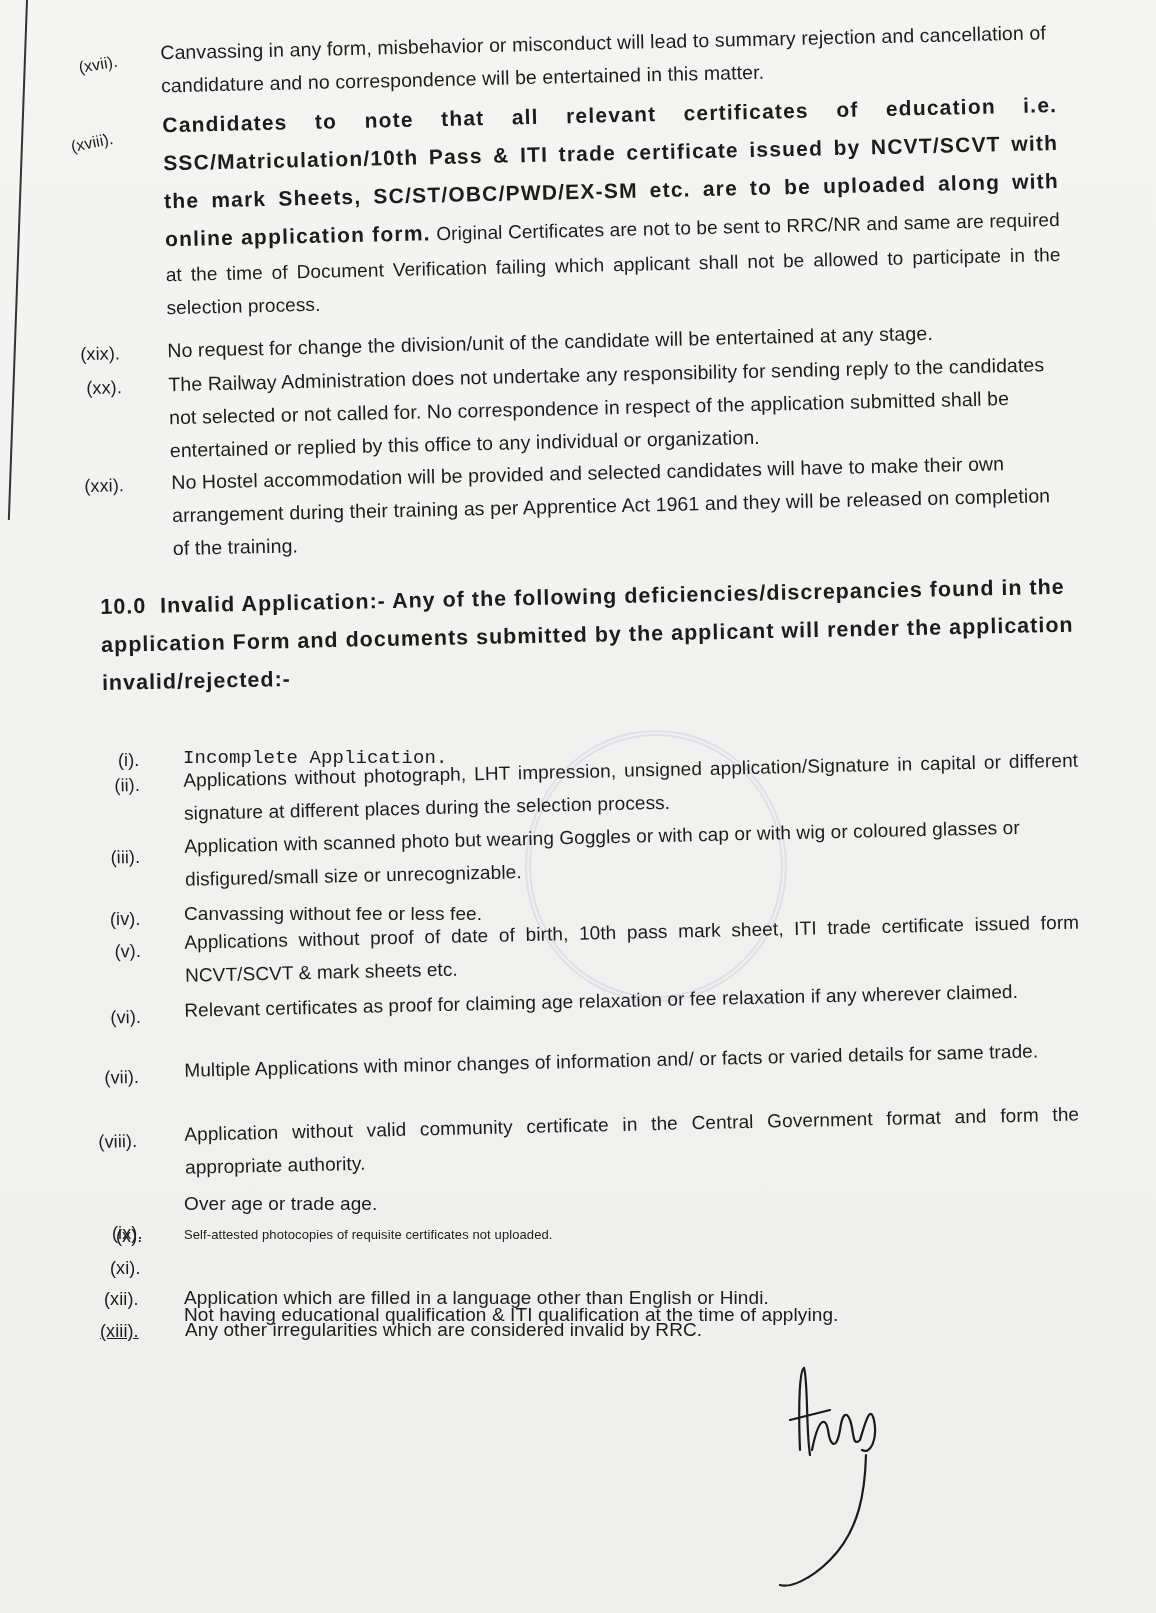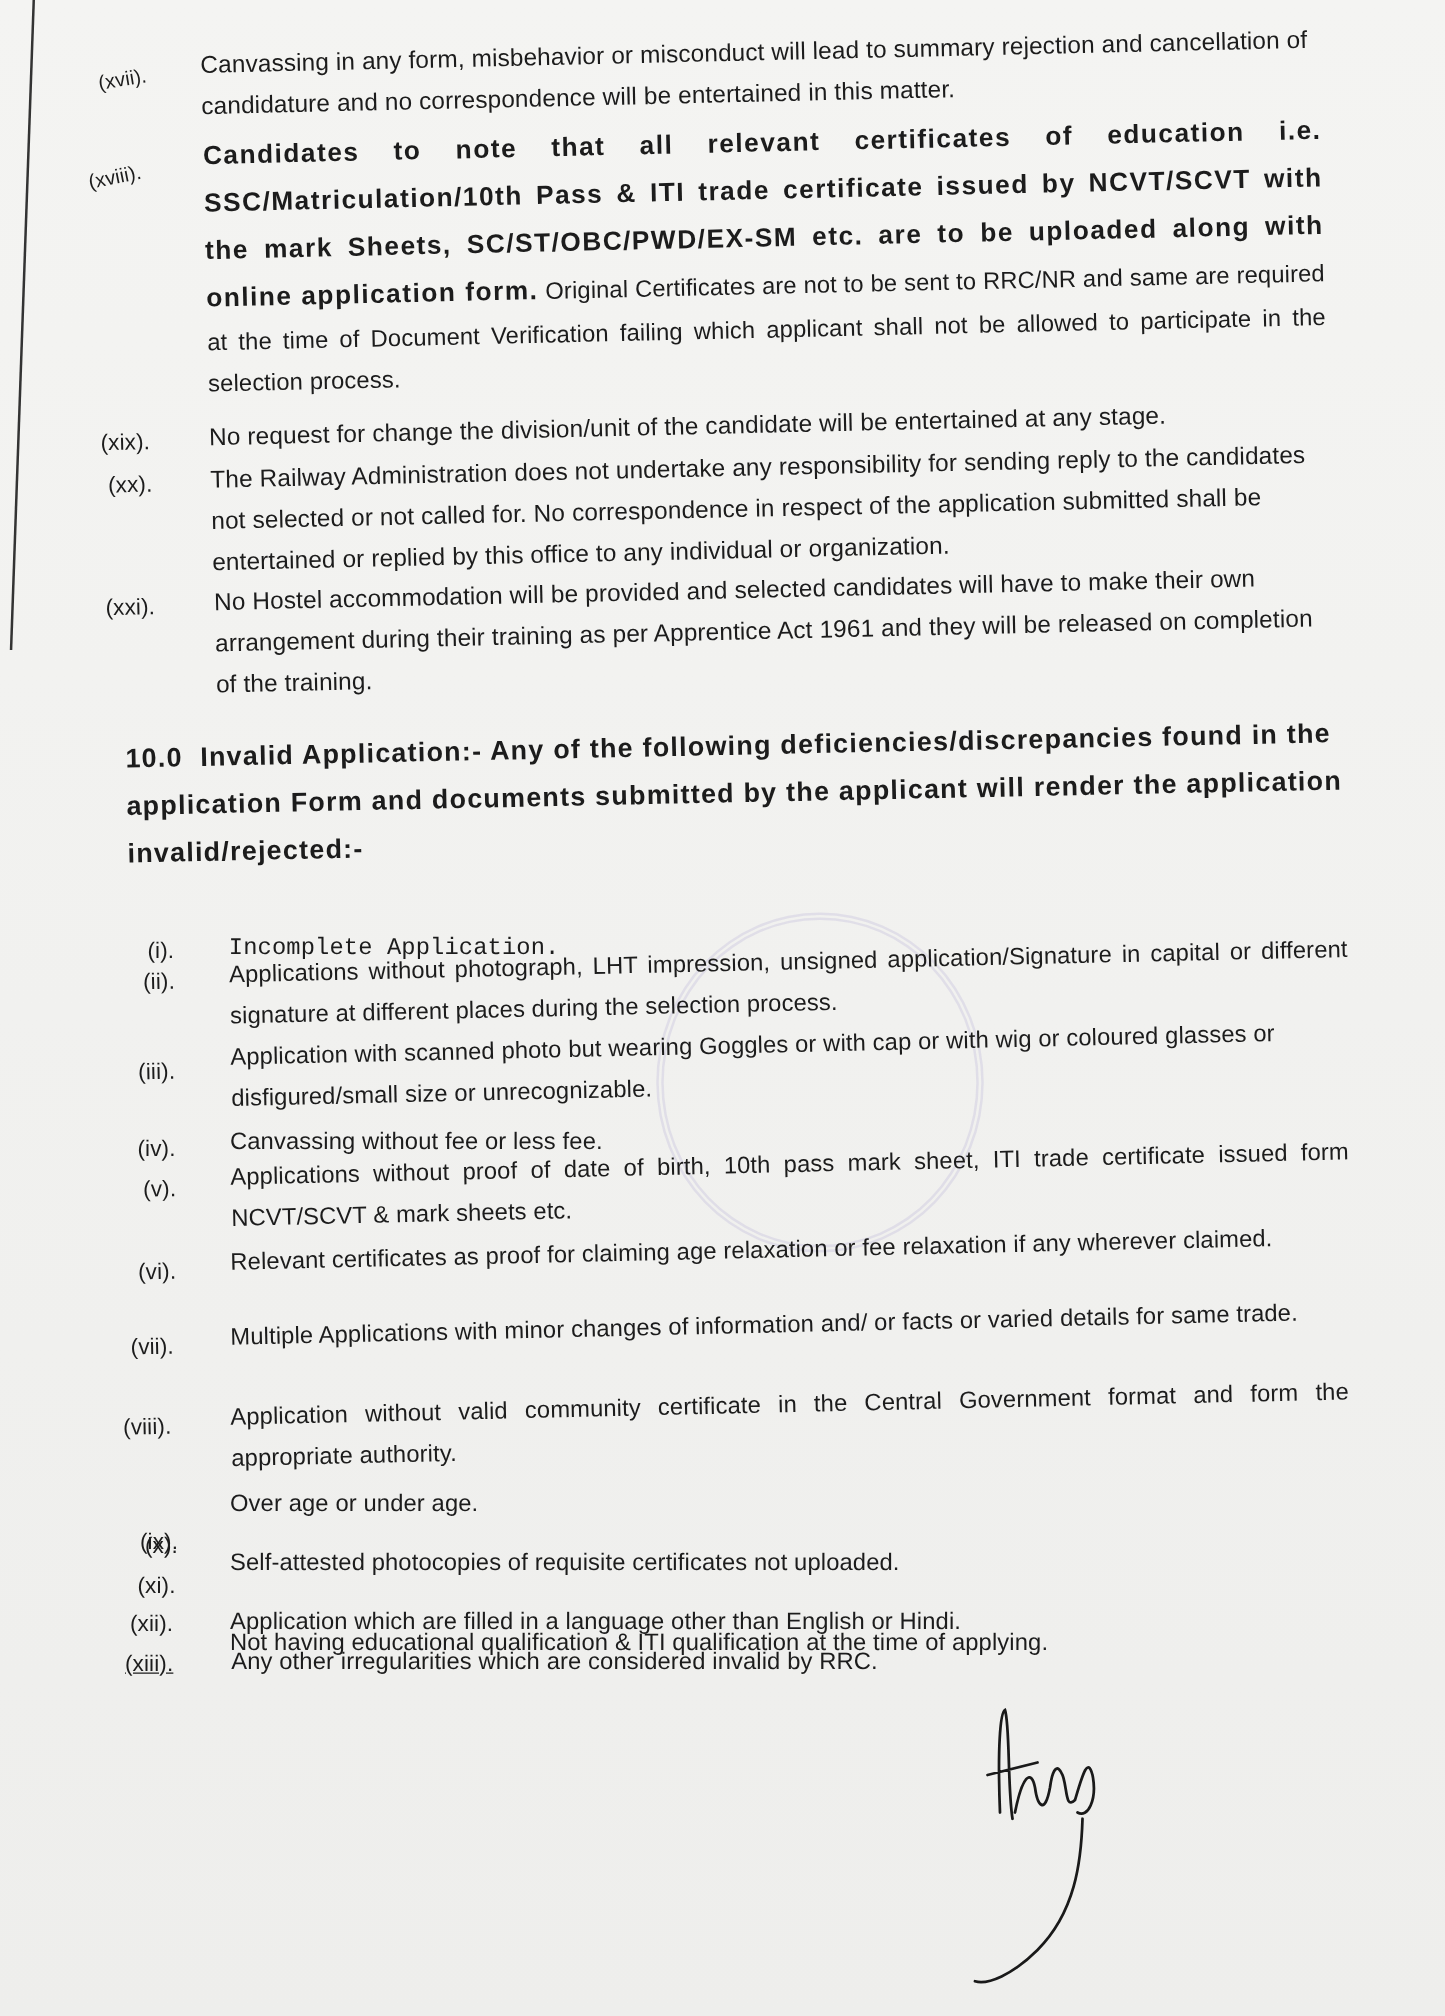--- a/index.html
+++ b/index.html
@@ -99,25 +99,25 @@
   <div class="item rot" style="left:0;top:1058px;width:1156px;">
     <span class="num" style="left:104px;top:6px;">(vii).</span>
     <span class="txt" style="left:184px;top:0;width:895px;font-size:19px;">Multiple Applications with minor changes of information and/ or facts or varied details for same trade.</span>
   </div>
   <div class="item rot" style="left:0;top:1122px;width:1156px;">
     <span class="num" style="left:98px;top:6px;">(viii).</span>
     <span class="txt" style="left:184px;top:0;width:895px;text-align:justify;font-size:19px;">Application without valid community certificate in the Central Government format and form the appropriate authority.</span>
   </div>
   <div class="item" style="left:0;top:1187px;width:1156px;">
     <span class="num" style="left:112px;top:2px;margin-top:28px;">(ix).</span>
-    <span class="txt" style="left:184px;top:0;width:895px;font-size:19px;">Over age or under age.</span>
+    <span class="txt" style="left:184px;top:0;width:895px;font-size:19px;">Over age or trade age.</span>
   </div>
   <div class="item" style="left:0;top:1218px;width:1156px;">
     <span class="num" style="left:116px;top:2px;">(x).</span>
-    <span class="txt" style="left:184px;top:16px;width:895px;font-size:19px;">Self-attested photocopies of requisite certificates not uploaded.</span>
+    <span class="txt" style="left:184px;top:0;width:895px;font-size:13px;">Self-attested photocopies of requisite certificates not uploaded.</span>
   </div>
   <div class="item" style="left:0;top:1250px;width:1156px;">
     <span class="num" style="left:110px;top:2px;">(xi).</span>
     <span class="txt" style="left:184px;top:0;width:895px;font-size:19px;margin-top:48px;">Not having educational qualification &amp; ITI qualification at the time of applying.</span>
   </div>
   <div class="item" style="left:0;top:1281px;width:1156px;">
     <span class="num" style="left:104px;top:2px;text-align:center;">(xii).</span>
     <span class="txt" style="left:184px;top:0;width:895px;font-size:19px;">Application which are filled in a language other than English or Hindi.</span>
   </div>
   <div class="item" style="left:0;top:1313px;width:1156px;">

